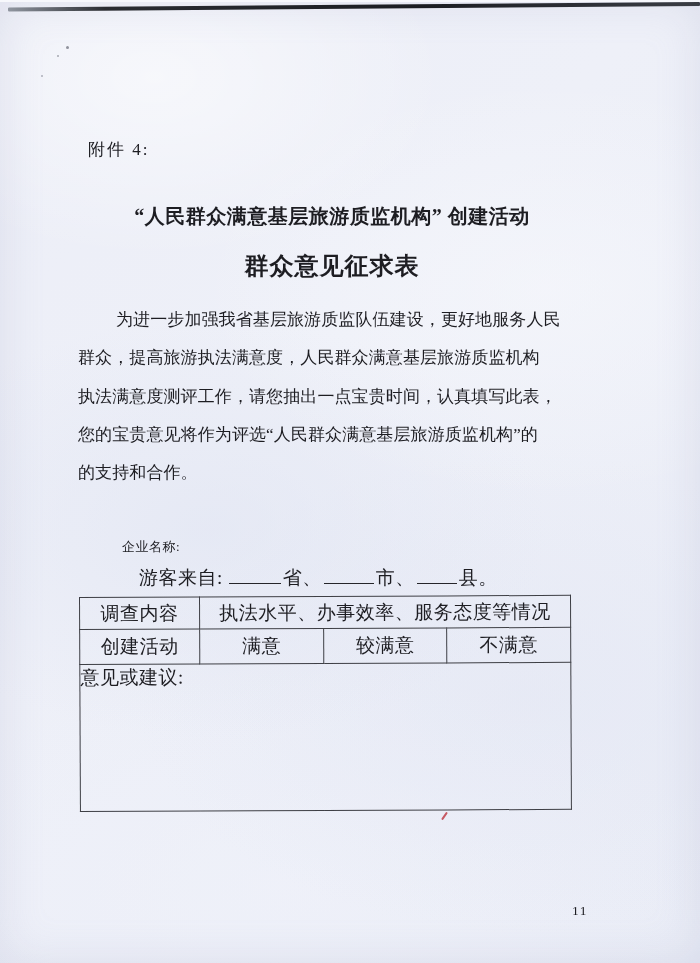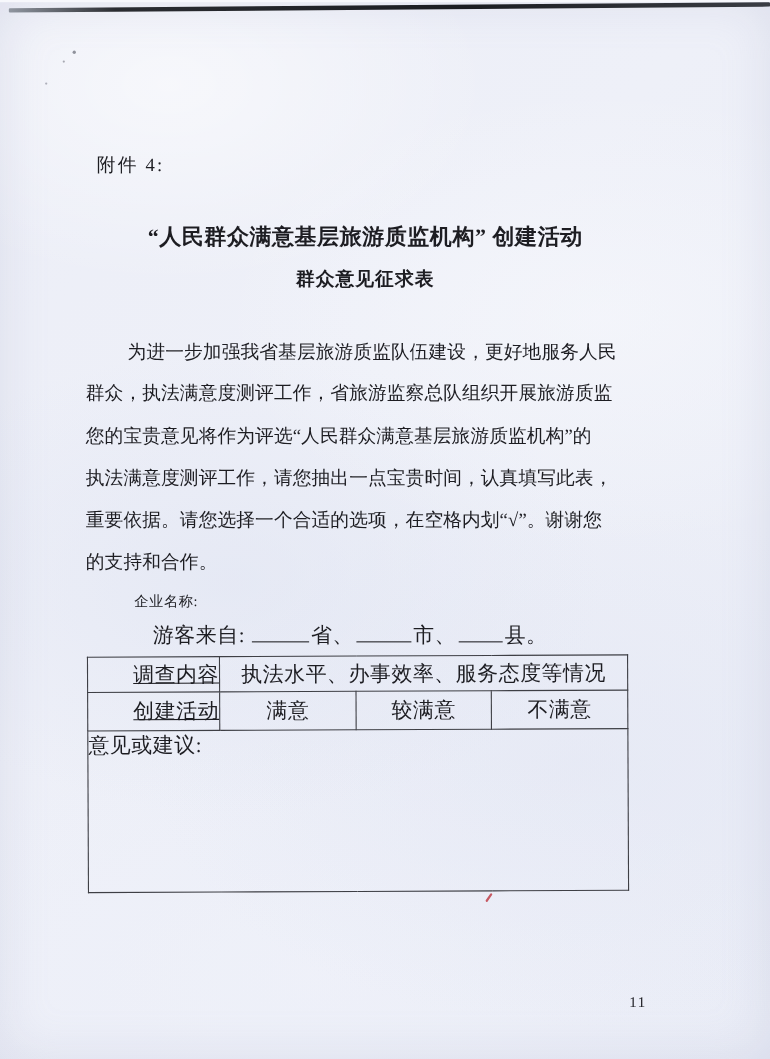--- a/index.html
+++ b/index.html
@@ -27,40 +27,40 @@
   }
   .speck { position:absolute; background:#5b5e6a; border-radius:50%; }
   .speck.s1 { left:66px; top:46px; width:3px; height:3px; opacity:.65; }
   .speck.s2 { left:57px; top:55px; width:2px; height:2px; opacity:.5; }
   .speck.s3 { left:41px; top:75px; width:2px; height:2px; opacity:.45; }
 
   .attachment { position:absolute; left:88px; top:138px; font-size:17px; letter-spacing:2px;text-align:center; }
 
   .title-block { position:absolute; left:27px; top:201px; width:610px; text-align:center; font-weight:bold; }
   .title-l1 { font-size:20px; letter-spacing:.5px; line-height:30px;text-align:center; }
-  .title-l2 { font-size:17px; letter-spacing:1px; line-height:30px; margin-top:8px; }
+  .title-l2 { font-size:24px; letter-spacing:1px; line-height:30px; margin-top:20px; }
 
   .paragraph { position:absolute; left:78px; top:301px; width:548px; font-size:17px; line-height:38.3px; }
   .paragraph .pline { white-space:nowrap; letter-spacing:.1px; }
   .paragraph .pline:first-child { text-indent:38px; }
 
   .company { position:absolute; left:122px; top:538px; font-size:13px; letter-spacing:.5px; }
   .tourist { position:absolute; left:122px; top:565px; font-size:19px; letter-spacing:.5px;margin-left:17px; }
   .blank { display:inline-block; border-bottom:1.6px solid #25252a; height:17px; vertical-align:baseline; }
   .blank.b1 { width:52px; margin:0 2px 0 6px; }
   .blank.b2 { width:50px; margin:0 2px; }
   .blank.b3 { width:40px; margin:0 2px; }
 
   table.survey {
     position:absolute; left:79px; top:597px; border-collapse:collapse;
     transform:rotate(-0.25deg); transform-origin:0 0;
     table-layout:fixed; background:transparent;
   }
   table.survey td { border:1.8px solid #3e3f45; font-size:19px; padding:0; }
-  td.lbl { padding-left:7px; text-align:right; letter-spacing:.5px;text-decoration:underline; }
+  td.lbl { padding-left:7px; text-align:center; letter-spacing:.5px; }
   td.ctr { text-align:center; letter-spacing:.5px; }
   tr.r1 td { height:31px; }
   tr.r2 td { height:34px; }
   td.comments { height:146px; vertical-align:top; padding:7px 0 0 7px; letter-spacing:.5px; }
 
   .red-mark { position:absolute; left:440px; top:815px; width:9px; height:2px; background:#bf4049; opacity:.85; border-radius:1px; transform:rotate(-55deg); }
 
   .pagenum { position:absolute; left:572px; top:903px; font-size:13.5px; letter-spacing:1.5px; }
 </style>
 </head>
@@ -76,24 +76,23 @@
 
   <div class="attachment">附件 4:</div>
 
   <div class="title-block">
     <div class="title-l1">“人民群众满意基层旅游质监机构” 创建活动</div>
     <div class="title-l2">群众意见征求表</div>
   </div>
 
   <div class="paragraph">
     <div class="pline">为进一步加强我省基层旅游质监队伍建设，更好地服务人民</div>
-    <div class="pline">群众，执法满意度测评工作，省旅游监察总队组织开展旅游质监</div>
+    <div class="pline">群众，提高旅游执法满意度，人民群众满意基层旅游质监机构</div>
+    <div class="pline">执法满意度测评工作，请您抽出一点宝贵时间，认真填写此表，</div>
     <div class="pline">您的宝贵意见将作为评选“人民群众满意基层旅游质监机构”的</div>
-    <div class="pline">执法满意度测评工作，请您抽出一点宝贵时间，认真填写此表，</div>
-    <div class="pline">重要依据。请您选择一个合适的选项，在空格内划“√”。谢谢您</div>
     <div class="pline">的支持和合作。</div>
   </div>
 
   <div class="company">企业名称:</div>
 
   <div class="tourist">
     <span>游客来自:</span><span class="blank b1"></span><span>省、</span><span class="blank b2"></span><span>市、</span><span class="blank b3"></span><span>县。</span>
   </div>
 
   <table class="survey">

